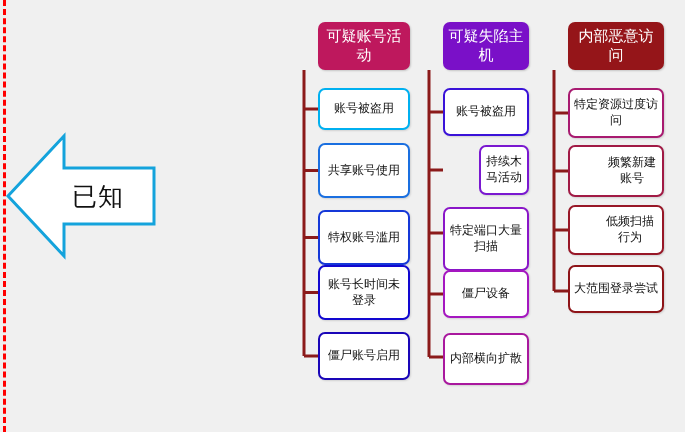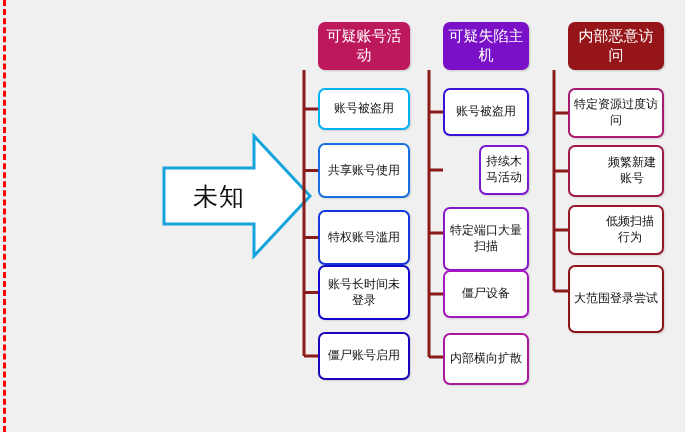--- a/index.html
+++ b/index.html
@@ -115,27 +115,28 @@
     box-shadow: 1px 1px 2px rgba(0,0,0,0.13);
   }
 </style>
 </head>
 <body>
 
 <div id="canvas">
 
   <div class="dashed-rule"></div>
 
+  <div class="arrow-wrap" id="arrow-known">
+    <svg width="150" height="128" viewBox="0 0 150 128">
+      <polygon points="2,64 58,4 58,36 148,36 148,92 58,92 58,124" fill="#ffffff" stroke="#14a3dc" stroke-width="3" stroke-linejoin="miter">
+    </polygon>
+      </svg>
+    <div class="arrow-label">已知</div>
+  </div>
 
-  <div class="arrow-wrap" id="arrow-unknown">
-    <svg width="152" height="128" viewBox="0 0 152 128">
-      <polygon points="150,64 94,4 94,36 4,36 4,92 94,92 94,124" fill="#ffffff" stroke="#14a3dc" stroke-width="3" stroke-linejoin="miter"></polygon>
-    </svg>
-    <div class="arrow-label">未知</div>
-  </div>
 
   <div class="column" id="col-0">
       <svg class="connectors" width="40" height="432">
         <line x1="8" x2="8" y1="70" y2="356" stroke="#8b1a1a" stroke-width="3"></line>
         <line x1="8" x2="22" y1="109" y2="109" stroke="#8b1a1a" stroke-width="3"></line>
         <line x1="8" x2="22" y1="170.5" y2="170.5" stroke="#8b1a1a" stroke-width="3"></line>
         <line x1="8" x2="22" y1="237.5" y2="237.5" stroke="#8b1a1a" stroke-width="3"></line>
         <line x1="8" x2="22" y1="292.5" y2="292.5" stroke="#8b1a1a" stroke-width="3"></line>
         <line x1="8" x2="22" y1="356" y2="356" stroke="#8b1a1a" stroke-width="3"></line>
       </svg>
@@ -167,16 +168,16 @@
         <line x1="8" x2="8" y1="70" y2="291" stroke="#8b1a1a" stroke-width="3"></line>
         <line x1="8" x2="22" y1="113" y2="113" stroke="#8b1a1a" stroke-width="3"></line>
         <line x1="8" x2="22" y1="171" y2="171" stroke="#8b1a1a" stroke-width="3"></line>
         <line x1="8" x2="22" y1="230" y2="230" stroke="#8b1a1a" stroke-width="3"></line>
         <line x1="8" x2="22" y1="291" y2="291" stroke="#8b1a1a" stroke-width="3"></line>
       </svg>
       <div class="col-header" style="background: rgb(149, 21, 25);">内部恶意访问</div>
       <div class="leaf" style="top: 88px; height: 50px; border-color: rgb(168, 26, 112);">特定资源过度访问</div>
       <div class="leaf" style="top: 145px; height: 52px; border-color: rgb(161, 26, 69); padding-left: 36px;">频繁新建账号</div>
       <div class="leaf" style="top: 205px; height: 50px; border-color: rgb(152, 23, 39); padding-left: 32px;">低频扫描行为</div>
-      <div class="leaf" style="top: 265px; height: 68px; border-color: rgb(142, 20, 24);">大范围登录尝试</div>
+      <div class="leaf" style="top: 265px; height: 48px; border-color: rgb(142, 20, 24);">大范围登录尝试</div>
     </div>
 
 </div>
 
 </body></html>

